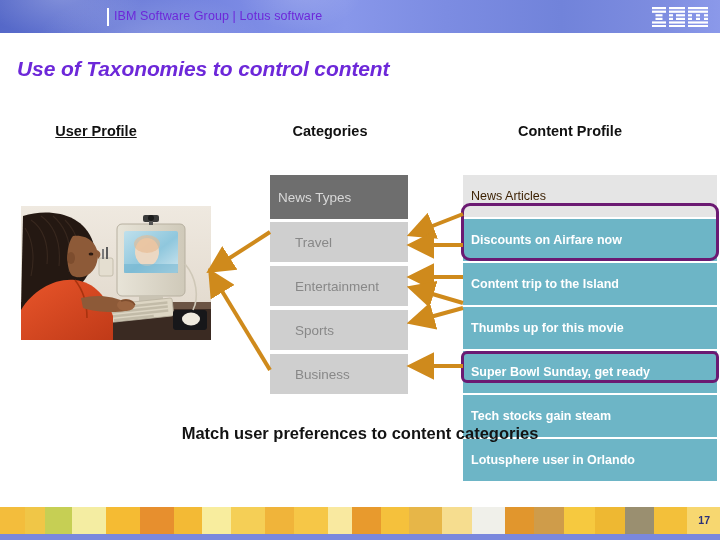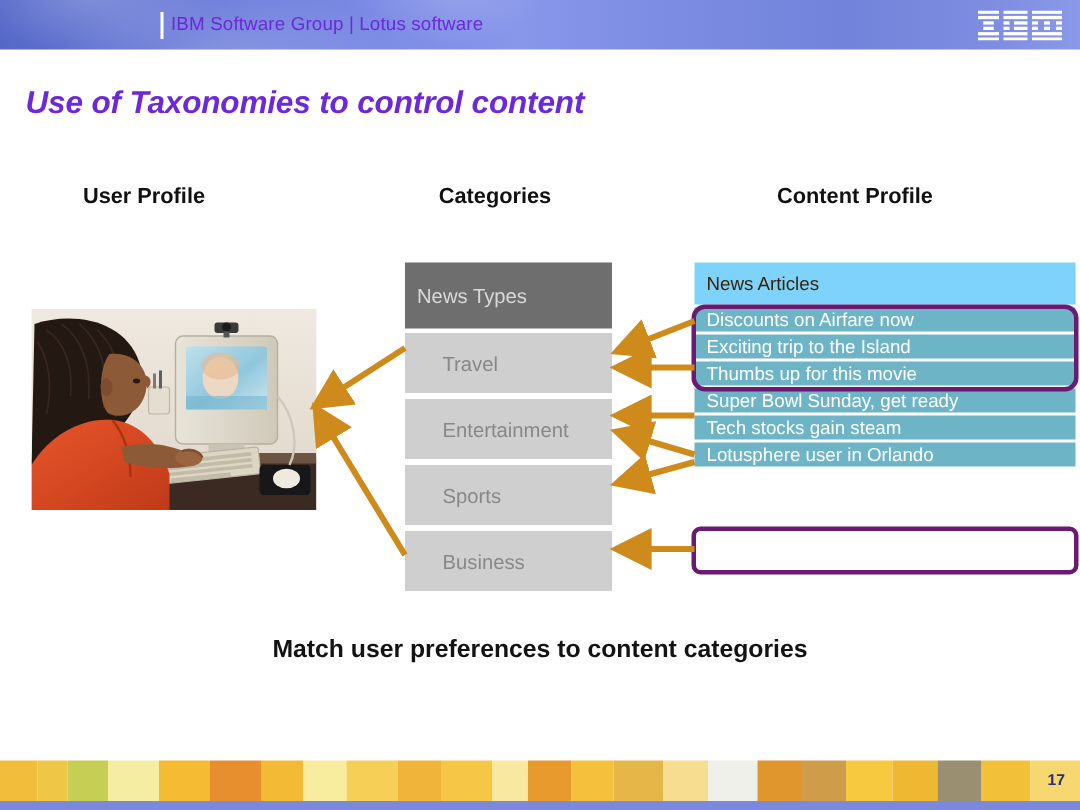--- a/index.html
+++ b/index.html
@@ -60,21 +60,21 @@
 
   
   .col-head {
     position: absolute;
     font-size: 14.5px;
     font-weight: bold;
     color: #111111;
     white-space: nowrap;
     text-align: center;
   }
-  #col-head-user     { left: 6px;   top: 123px; width: 180px; }
+  #col-head-user     { left: 6px;   top: 123px; width: 180px; text-decoration: underline; }
   #col-head-cat      { left: 240px; top: 123px; width: 180px; }
   #col-head-content  { left: 480px; top: 123px; width: 180px; }
 
   
   #user-photo {
     position: absolute;
     left: 21px; top: 206px;
     width: 190px; height: 134px;
     overflow: hidden;
     background: #f3efe9;
@@ -110,40 +110,41 @@
     margin-bottom: 4px;
   }
 
   
   #content-column {
     position: absolute;
     left: 463px; top: 175px;
     width: 254px;
   }
   .art-head-cell {
-    height: 28px;
-    background: #7dd3fc;
+    height: 42px;
+    background: #e5e5e5;
     color: #3a1f00;
     font-size: 12.5px;
     display: flex;
     align-items: center;
     padding-left: 8px;
     box-sizing: border-box;
     margin-bottom: 2px;
   }
   .art-cell {
-    height: 16px;
+    height: 42px;
     background: #6db5c6;
     color: #ffffff;
     font-size: 12.5px;
     display: flex;
     align-items: center;
     padding-left: 8px;
     box-sizing: border-box;
     margin-bottom: 2px;
+    font-weight: bold;
   }
 
   
   .purple-box {
     position: absolute;
     border: 3px solid #6b1a72;
     border-radius: 9px;
     box-sizing: border-box;
     pointer-events: none;
   }
@@ -323,21 +324,21 @@
   <div class="cat-head-cell">News Types</div>
   <div class="cat-cell">Travel</div>
   <div class="cat-cell">Entertainment</div>
   <div class="cat-cell">Sports</div>
   <div class="cat-cell">Business</div>
 </div>
 
 <div id="content-column">
   <div class="art-head-cell">News Articles</div>
   <div class="art-cell">Discounts on Airfare now</div>
-  <div class="art-cell">Exciting trip to the Island</div>
+  <div class="art-cell">Content trip to the Island</div>
   <div class="art-cell">Thumbs up for this movie</div>
   <div class="art-cell">Super Bowl Sunday,  get ready</div>
   <div class="art-cell">Tech stocks gain steam</div>
   <div class="art-cell">Lotusphere user in Orlando</div>
 </div>
 
 <div class="purple-box" id="purple-box-travel"></div>
 <div class="purple-box" id="purple-box-business"></div>
 
 <svg id="arrow-layer" viewBox="0 0 720 540">

